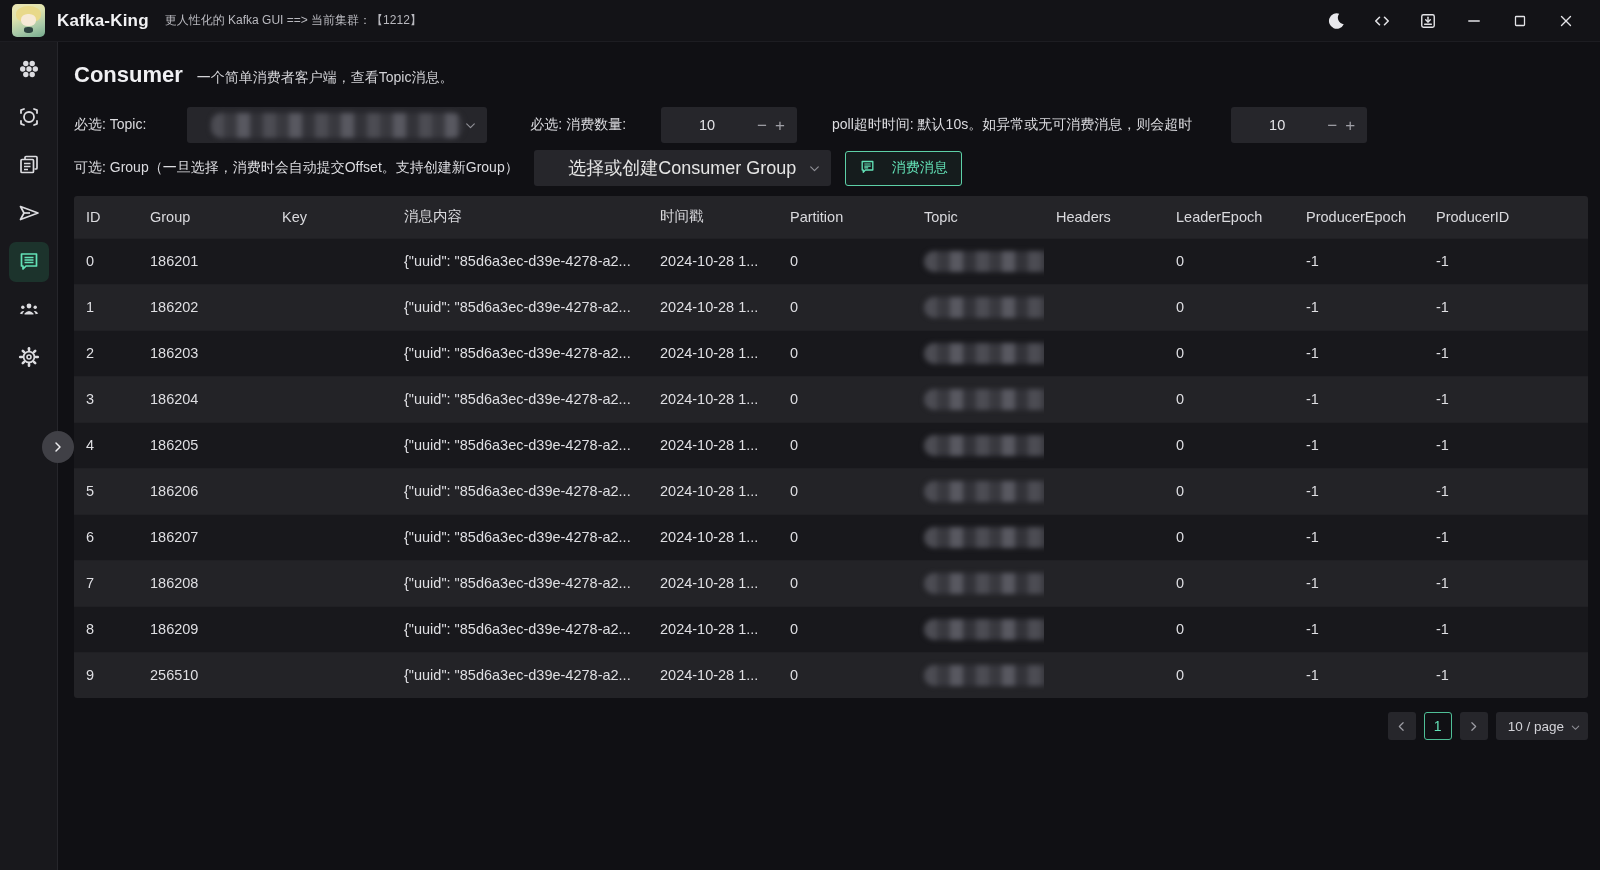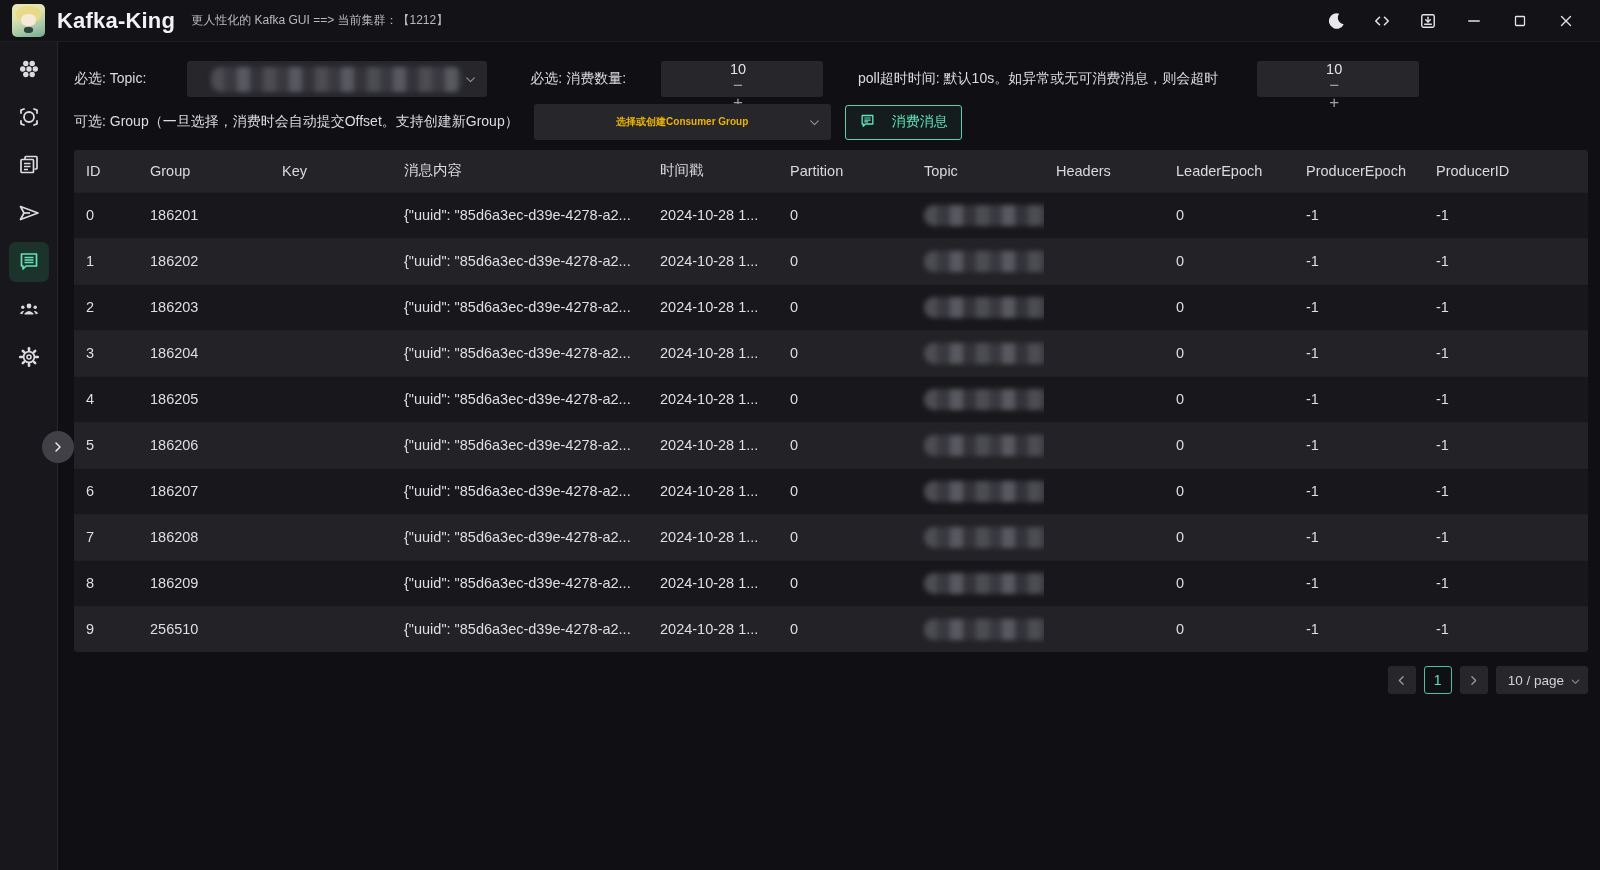--- a/index.html
+++ b/index.html
@@ -27,21 +27,21 @@
   }
   .avatar::before { 
     content:""; position:absolute; left:4px; top:2px; width:25px; height:16px;
     background:#e8d98a; border-radius:50% 50% 40% 40%;
   }
   .avatar::after { 
     content:""; position:absolute; left:9px; top:10px; width:15px; height:12px;
     background:#f6ead6; border-radius:45%;
     box-shadow:0 10px 0 -3px #2d4440;
   }
-  .app-title { font-size:22px; font-weight:bold; color:#f2f2f4; margin-left:12px; letter-spacing:.2px; }
+  .app-title { font-size:17px; font-weight:bold; color:#f2f2f4; margin-left:12px; letter-spacing:.2px; }
   .app-subtitle { font-size:12px; color:#b9b9bf; margin-left:16px; }
   .window-controls { margin-left:auto; display:flex; align-items:center; gap:10px; padding-right:6px; }
   .wbtn {
     width:36px; height:30px; display:flex; align-items:center; justify-content:center;
     background:transparent; border:none; cursor:pointer; color:#e3e3e7; border-radius:4px;
   }
   .wbtn svg { display:block; }
 
   
   .shell { flex:1; display:flex; min-height:0; position:relative; }
@@ -75,33 +75,33 @@
   .row2 { margin-top:7px; }
   .flabel { color:#dcdce0; white-space:nowrap; }
 
   .select {
     height:36px; background:#26262b; border-radius:3px;
     display:flex; align-items:center; cursor:pointer; position:relative;
   }
   .select .chev { position:absolute; right:10px; top:12px; }
   .topic-select { width:300px; margin-left:16px; justify-content:center; }
   .group-select { width:297px; margin-left:15px; justify-content:center; }
-  .placeholder { color:#eab308; font-size:10px;font-weight:bold; }
+  .placeholder { color:#e5e5e5; font-size:18px; }
 
   .redacted {
     display:inline-block; border-radius:10px;
     background:repeating-linear-gradient(90deg,#4c4c53 0 13px,#39393f 13px 26px,#585860 26px 39px,#333339 39px 52px);
     filter:blur(2.6px);
   }
   .pill-select { width:252px; height:25px; }
   .pill-topic { width:148px; height:21px; vertical-align:-6px; }
 
   .number-input {
-    height:36px; width:162px; background:#26262b; border-radius:3px;
-    display:flex; align-items:center; padding:0 8px 0 0;flex-direction:column;
+    height:36px; width:136px; background:#26262b; border-radius:3px;
+    display:flex; align-items:center; padding:0 8px 0 0;
   }
   .number-value { flex:1; text-align:center; color:#e4e4e8; font-size:14.5px; }
   .step-btn {
     background:none; border:none; color:#a0a0a7; font-size:17px; width:18px;
     cursor:pointer; line-height:1; padding:0;
   }
   .lbl-count { margin-left:18px; }
   .num-count { margin-left:10px; }
   .lbl-poll { margin-left:10px; }
   .num-poll { margin-left:14px; }
@@ -276,20 +276,24 @@
         </span>
       </div>
       <button class="sidebar-toggle">
         <svg width="16" height="16" viewBox="0 0 24 24" fill="none" stroke="#ececef" stroke-width="2.2" stroke-linecap="round" stroke-linejoin="round">
             <path d="M9 6 L15 12 L9 18"></path>
           </svg>
       </button>
     </nav>
 
     <main class="content">
+      <div class="page-header">
+        <span class="page-title">Consumer</span>
+        <span class="page-subtitle">一个简单消费者客户端，查看Topic消息。</span>
+      </div>
 
       <div class="form-row row1">
         <span class="flabel">必选: Topic:</span>
         <div class="select topic-select">
           <span class="redacted pill-select"></span>
           <span class="chev">
             <svg width="13" height="13" viewBox="0 0 24 24" fill="none" stroke="#8f8f96" stroke-width="2.2" stroke-linecap="round" stroke-linejoin="round">
                 <path d="M5 9 L12 16 L19 9"></path>
               </svg>
           </span>

